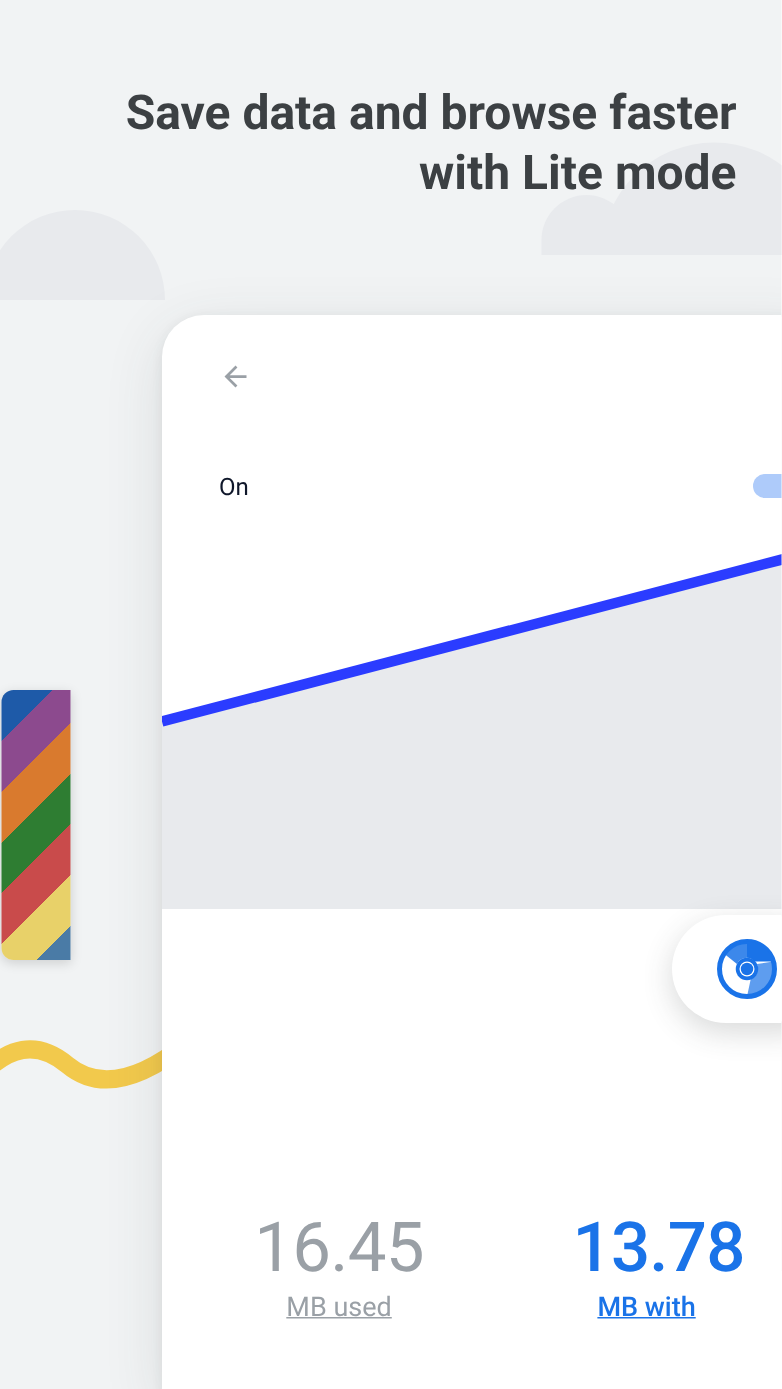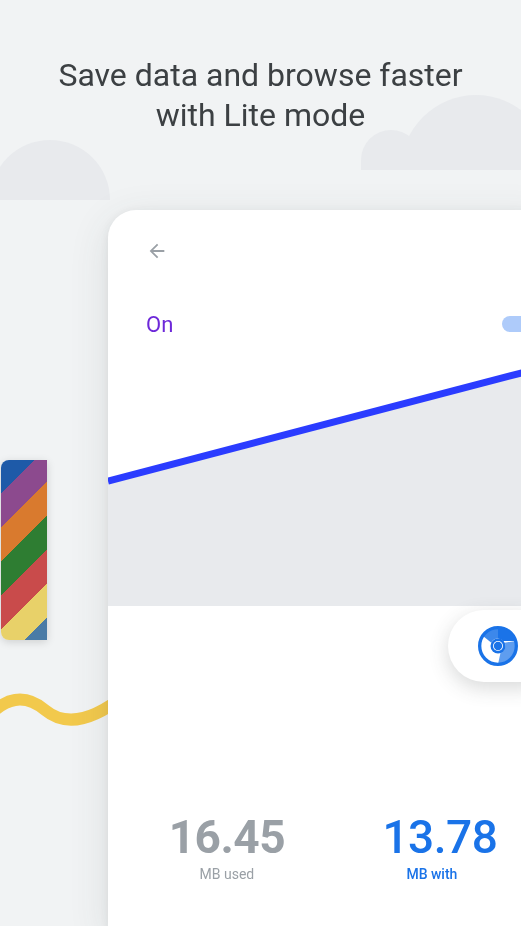--- a/index.html
+++ b/index.html
@@ -16,25 +16,25 @@
     background: #e8eaed;
     border-radius: 999px 999px 0 0;
   }
   .cloud.c1 { width: 120px; height: 60px; left: -10px; top: 140px; }
   .cloud.c2 { width: 150px; height: 75px; right: -30px; top: 95px; }
   .cloud.c2b { width: 60px; height: 40px; right: 100px; top: 130px; border-radius: 999px 999px 0 0;}
   .headline {
     position: absolute;
     top: 55px;
     left: 0; right: 0;
-    text-align: center;
+    text-align: right;
     font-size: 32px;
     line-height: 1.25;
     color: #3c4043;
-    font-weight: 400;
+    font-weight: 700;
     padding: 0 30px;
   }
 
   
   .yellow-wave {
     position: absolute;
     left: -10px;
     top: 680px;
     width: 140px;
     height: 60px;
@@ -81,21 +81,21 @@
     color: #3c4043;
     font-weight: 400;
   }
 
   .toggle-row {
     display: flex;
     align-items: center;
     justify-content: space-between;
     padding: 28px 0 28px 38px;
   }
-  .toggle-label { font-size: 22px; color: #6d28d9; }
+  .toggle-label { font-size: 16px; color: #0f172a; }
   .switch {
     position: relative;
     width: 50px; height: 28px;
     margin-right: -4px;
   }
   .switch-track {
     position: absolute;
     top: 6px; left: 0;
     width: 44px; height: 16px;
     background: #aecbfa;
@@ -137,22 +137,22 @@
   
   .stats {
     position: absolute;
     left: 0; right: 0;
     bottom: 48px;
     display: flex;
     justify-content: space-around;
     padding: 0 10px 0 20px;
   }
   .stat { text-align: center; }
-  .stat-val { font-size: 46px; font-weight: 700; letter-spacing: -0.5px; }
-  .stat-lab { font-size: 14px; margin-top: 2px; }
+  .stat-val { font-size: 46px; font-weight: 400; letter-spacing: -0.5px; }
+  .stat-lab { font-size: 18px; margin-top: 2px; text-decoration: underline; }
   .used .stat-val, .used .stat-lab { color: #9aa0a6; }
   .saved .stat-val, .saved .stat-lab { color: #1a73e8; }
   .saved .stat-val { font-weight: 500; margin-left: 16px; }
   .saved .stat-lab { font-weight: 500; }
 </style>
 </head>
 <body>
 
 <div class="cloud c1"></div>
 <div class="cloud c2"></div>

